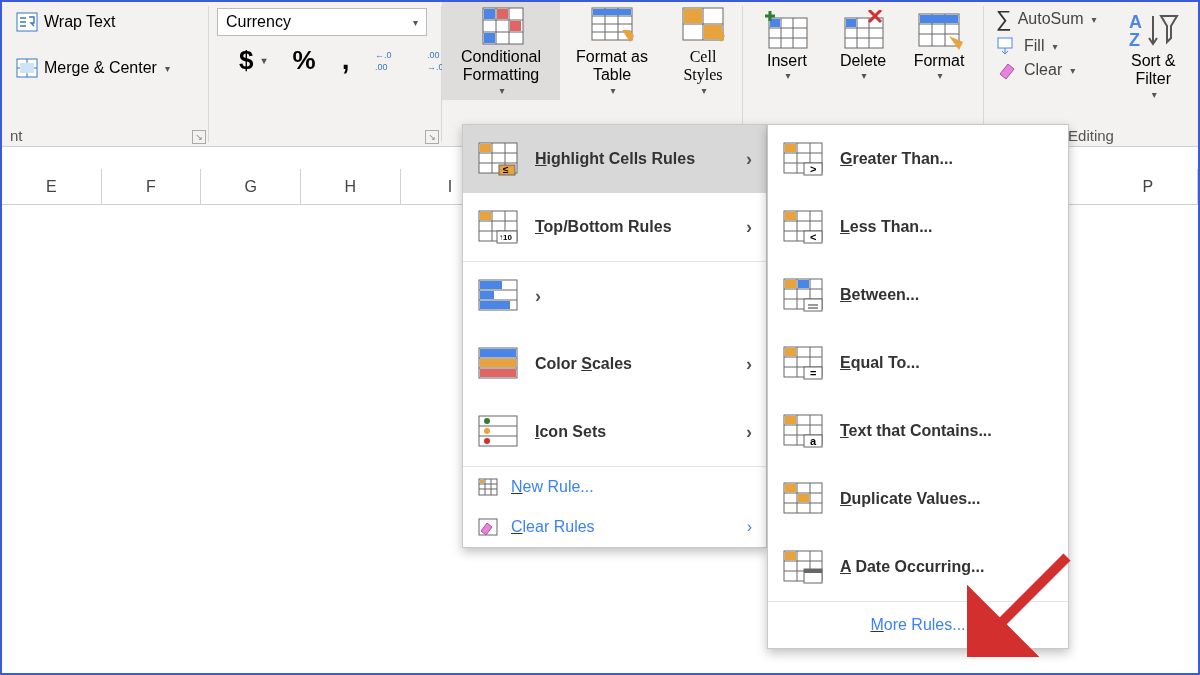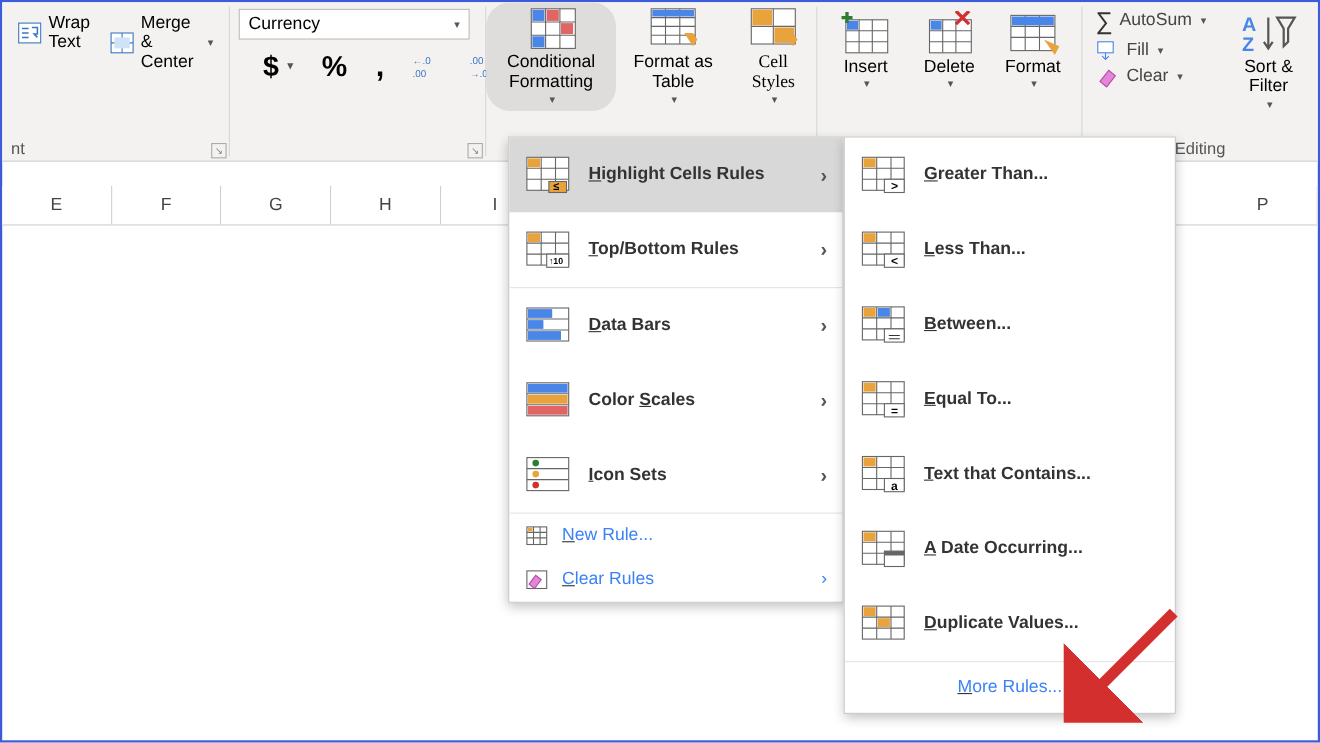--- a/index.html
+++ b/index.html
@@ -4,21 +4,21 @@
 <style>
 * { box-sizing: border-box; margin: 0; padding: 0; }
 body { font-family: "Segoe UI", Arial, sans-serif; font-size: 16px; background: #fff; overflow: hidden; width: 1200px; height: 675px; position: relative; border: 2px solid #3b5bdb; }
 .ribbon { background: #f3f2f1; height: 145px; display: flex; border-bottom: 1px solid #d0d0d0; overflow: hidden; }
 .group { padding: 4px 8px 0; position: relative; display: flex; flex-direction: column; }
 .group-body { display: flex; align-items: flex-start; gap: 4px; flex: 1; }
 .group-label { text-align: center; font-size: 15px; color: #555; padding-bottom: 2px; }
 .btn { display: flex; align-items: center; gap: 6px; padding: 4px 6px; cursor: pointer; }
 .chev { font-size: 10px; color: #555; margin-left: 2px; }
 .vbtn { display: flex; flex-direction: column; align-items: center; text-align: center; padding: 4px 10px; cursor: pointer; }
-.vbtn.active { background: #dedddc; border-radius: 22px; }
+.vbtn.active { background: #dedddc; }
 .big-icon { width: 52px; height: 42px; }
 .small-icon { width: 22px; height: 20px; flex-shrink: 0; }
 .num-format { width: 210px; height: 28px; border: 1px solid #bbb; background: #fff; display: flex; align-items: center; justify-content: space-between; padding: 0 8px; cursor: pointer; }
 .sep { width: 1px; background: #d8d8d8; margin: 4px 0; align-self: stretch; }
 .dl { position:absolute; right:2px; bottom:2px; width:14px; height:14px; border:1px solid #aaa; color:#888; font-size:9px; display:flex; align-items:center; justify-content:center; }
 
 
 .menu { position: absolute; background: #fff; border: 1px solid #c8c8c8; box-shadow: 0 4px 10px rgba(0,0,0,0.25); z-index: 10; }
 .menu1 { left: 460px; top: 122px; width: 305px; }
 .menu2 { left: 765px; top: 122px; width: 302px; }
@@ -42,21 +42,21 @@
 
 
 .arrow { position: absolute; left: 965px; top: 545px; width: 110px; height: 110px; z-index: 20; }
 </style>
 </head>
 <body>
 
 <div class="ribbon">
 
   <div class="group" style="width:206px;">
-    <div class="group-body" style="flex-direction:row; gap:6px; padding-top:2px;">
+    <div class="group-body" style="flex-direction:column; gap:18px; padding-top:2px;">
       <div class="btn">
         <svg class="small-icon">
             <rect x="1" y="1" width="20" height="18" fill="#fff" stroke="#3a77c2"></rect>
             <path d="M4 6h6M4 10h6M4 14h6" stroke="#3a77c2" stroke-width="1.4"></path>
             <path d="M13 5h5v6h-3l3 3" stroke="#3a77c2" fill="none" stroke-width="1.4"></path>
           </svg>
         <span>Wrap Text</span>
       </div>
       <div class="btn">
         <svg class="small-icon">
@@ -263,21 +263,20 @@
   </div>
   <div class="mdiv"></div>
   <div class="mitem">
     <svg class="mi-icon">
         <rect x="2" y="2" width="38" height="30" fill="#fff" stroke="#666"></rect>
         <path d="M2 12h38M2 22h38" stroke="#666"></path>
         <rect x="3" y="3" width="22" height="8" fill="#4a86e8"></rect>
         <rect x="3" y="13" width="14" height="8" fill="#4a86e8"></rect>
         <rect x="3" y="23" width="30" height="8" fill="#4a86e8"></rect>
       </svg>
-    <span class="mi-label"><span class="und">D</span>ata Bars</span>
     <span class="mi-arr">›</span>
   </div>
   <div class="mitem">
     <svg class="mi-icon">
         <rect x="2" y="2" width="38" height="30" fill="#fff" stroke="#666"></rect>
         <path d="M2 12h38M2 22h38" stroke="#666"></path>
         <rect x="3" y="3" width="36" height="8" fill="#4a86e8"></rect>
         <rect x="3" y="13" width="36" height="8" fill="#e8a33d"></rect>
         <rect x="3" y="23" width="36" height="8" fill="#e06666"></rect>
       </svg>
@@ -364,33 +363,33 @@
         <rect x="22" y="22" width="18" height="12" fill="#fff" stroke="#666"></rect>
         <text x="28" y="32" font-size="11">a</text>
       </svg>
     <span class="mi-label"><span class="und">T</span>ext that Contains...</span>
   </div>
   <div class="mitem">
     <svg class="mi-icon">
         <rect x="2" y="2" width="38" height="30" fill="#fff" stroke="#666"></rect>
         <path d="M2 12h38M2 22h38M15 2v30M28 2v30" stroke="#666"></path>
         <rect x="3" y="3" width="11" height="8" fill="#e8a33d"></rect>
+        <rect x="16" y="13" width="11" height="8" fill="#e8a33d"></rect>
+      </svg>
+    <span class="mi-label"><span class="und">D</span>uplicate Values...</span>
+  </div>
+  <div class="mitem">
+    <svg class="mi-icon">
+        <rect x="2" y="2" width="38" height="30" fill="#fff" stroke="#666"></rect>
+        <path d="M2 12h38M2 22h38M15 2v30M28 2v30" stroke="#666"></path>
+        <rect x="3" y="3" width="11" height="8" fill="#e8a33d"></rect>
         <rect x="22" y="20" width="18" height="14" fill="#fff" stroke="#666"></rect>
         <rect x="22" y="20" width="18" height="4" fill="#666"></rect>
       </svg>
     <span class="mi-label"><span class="und">A</span> Date Occurring...</span>
-  </div>
-  <div class="mitem">
-    <svg class="mi-icon">
-        <rect x="2" y="2" width="38" height="30" fill="#fff" stroke="#666"></rect>
-        <path d="M2 12h38M2 22h38M15 2v30M28 2v30" stroke="#666"></path>
-        <rect x="3" y="3" width="11" height="8" fill="#e8a33d"></rect>
-        <rect x="16" y="13" width="11" height="8" fill="#e8a33d"></rect>
-      </svg>
-    <span class="mi-label"><span class="und">D</span>uplicate Values...</span>
   </div>
   <div class="mdiv"></div>
   <div class="more-rules">
     <span><span class="und">M</span>ore Rules...</span>
   </div>
 </div>
 
 <svg class="arrow" viewBox="0 0 110 110">
   <defs>
       <marker id="ah" markerWidth="12" markerHeight="12" refX="3" refY="6" orient="auto">

